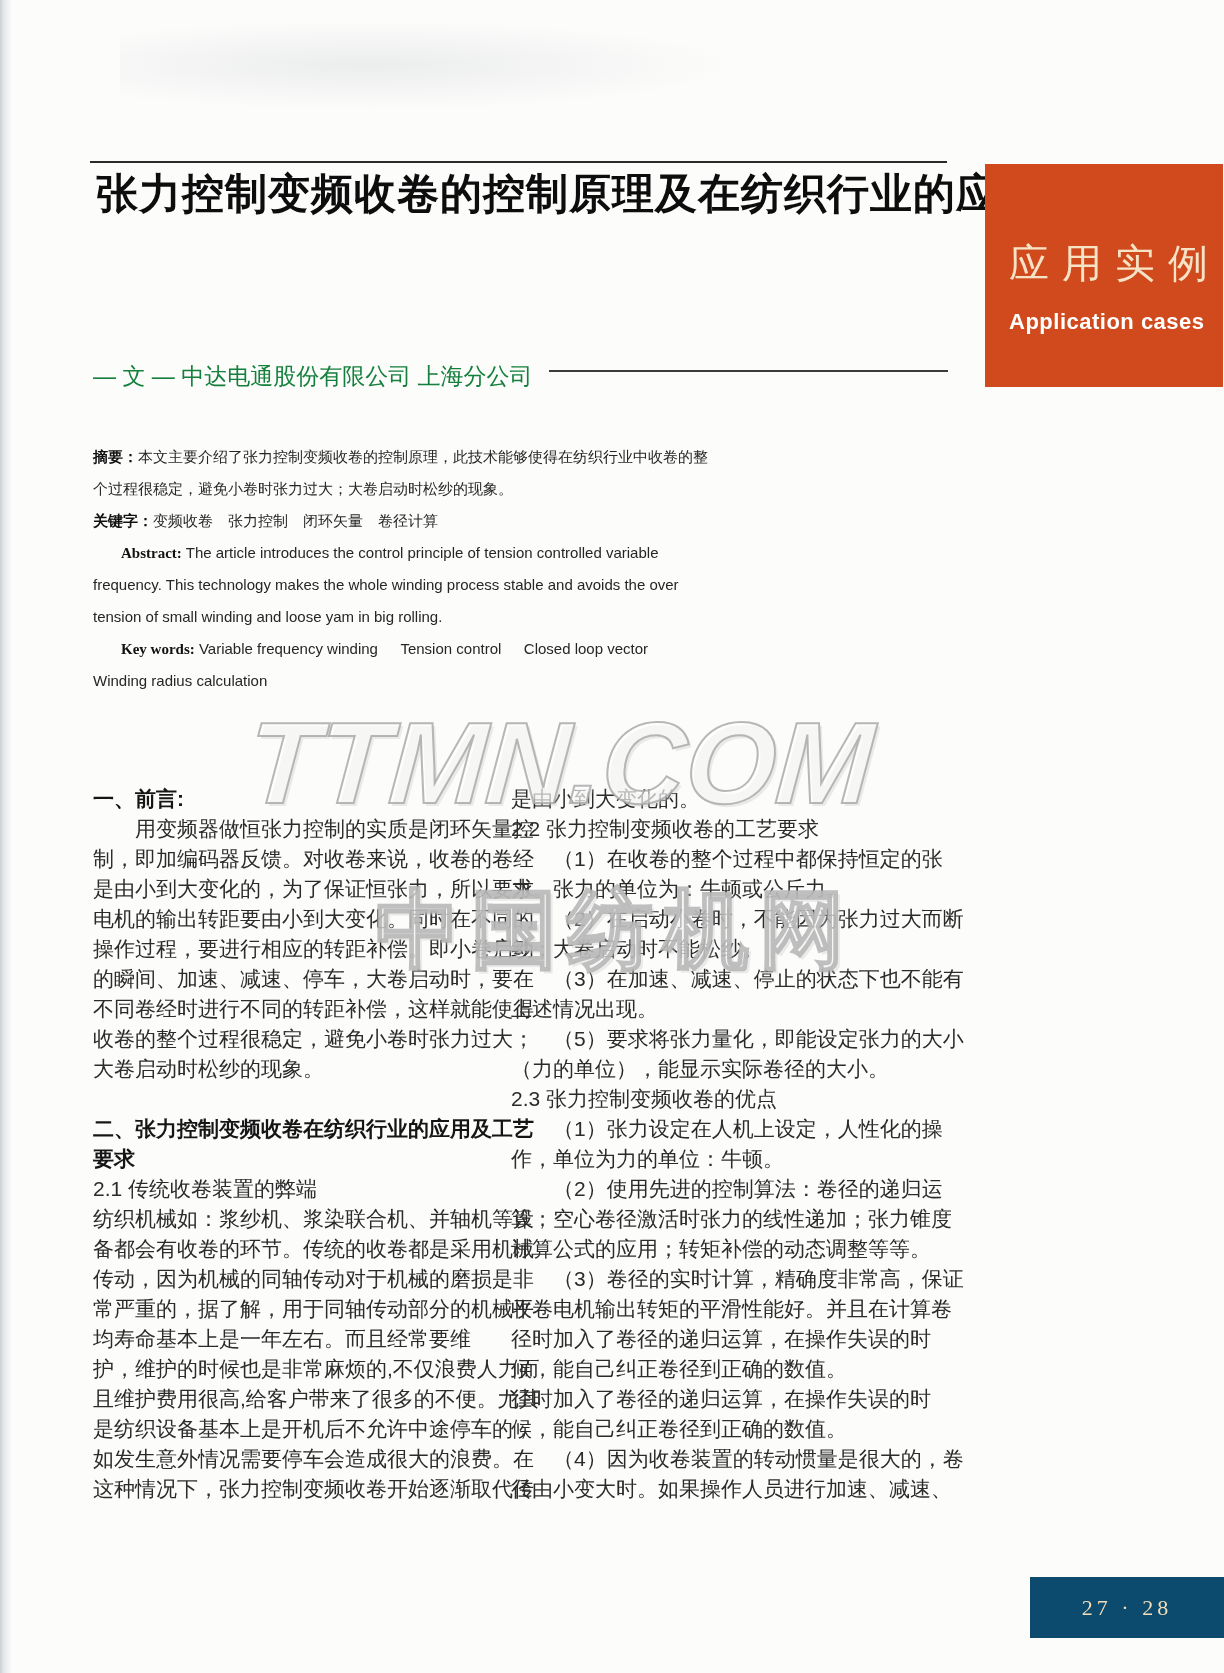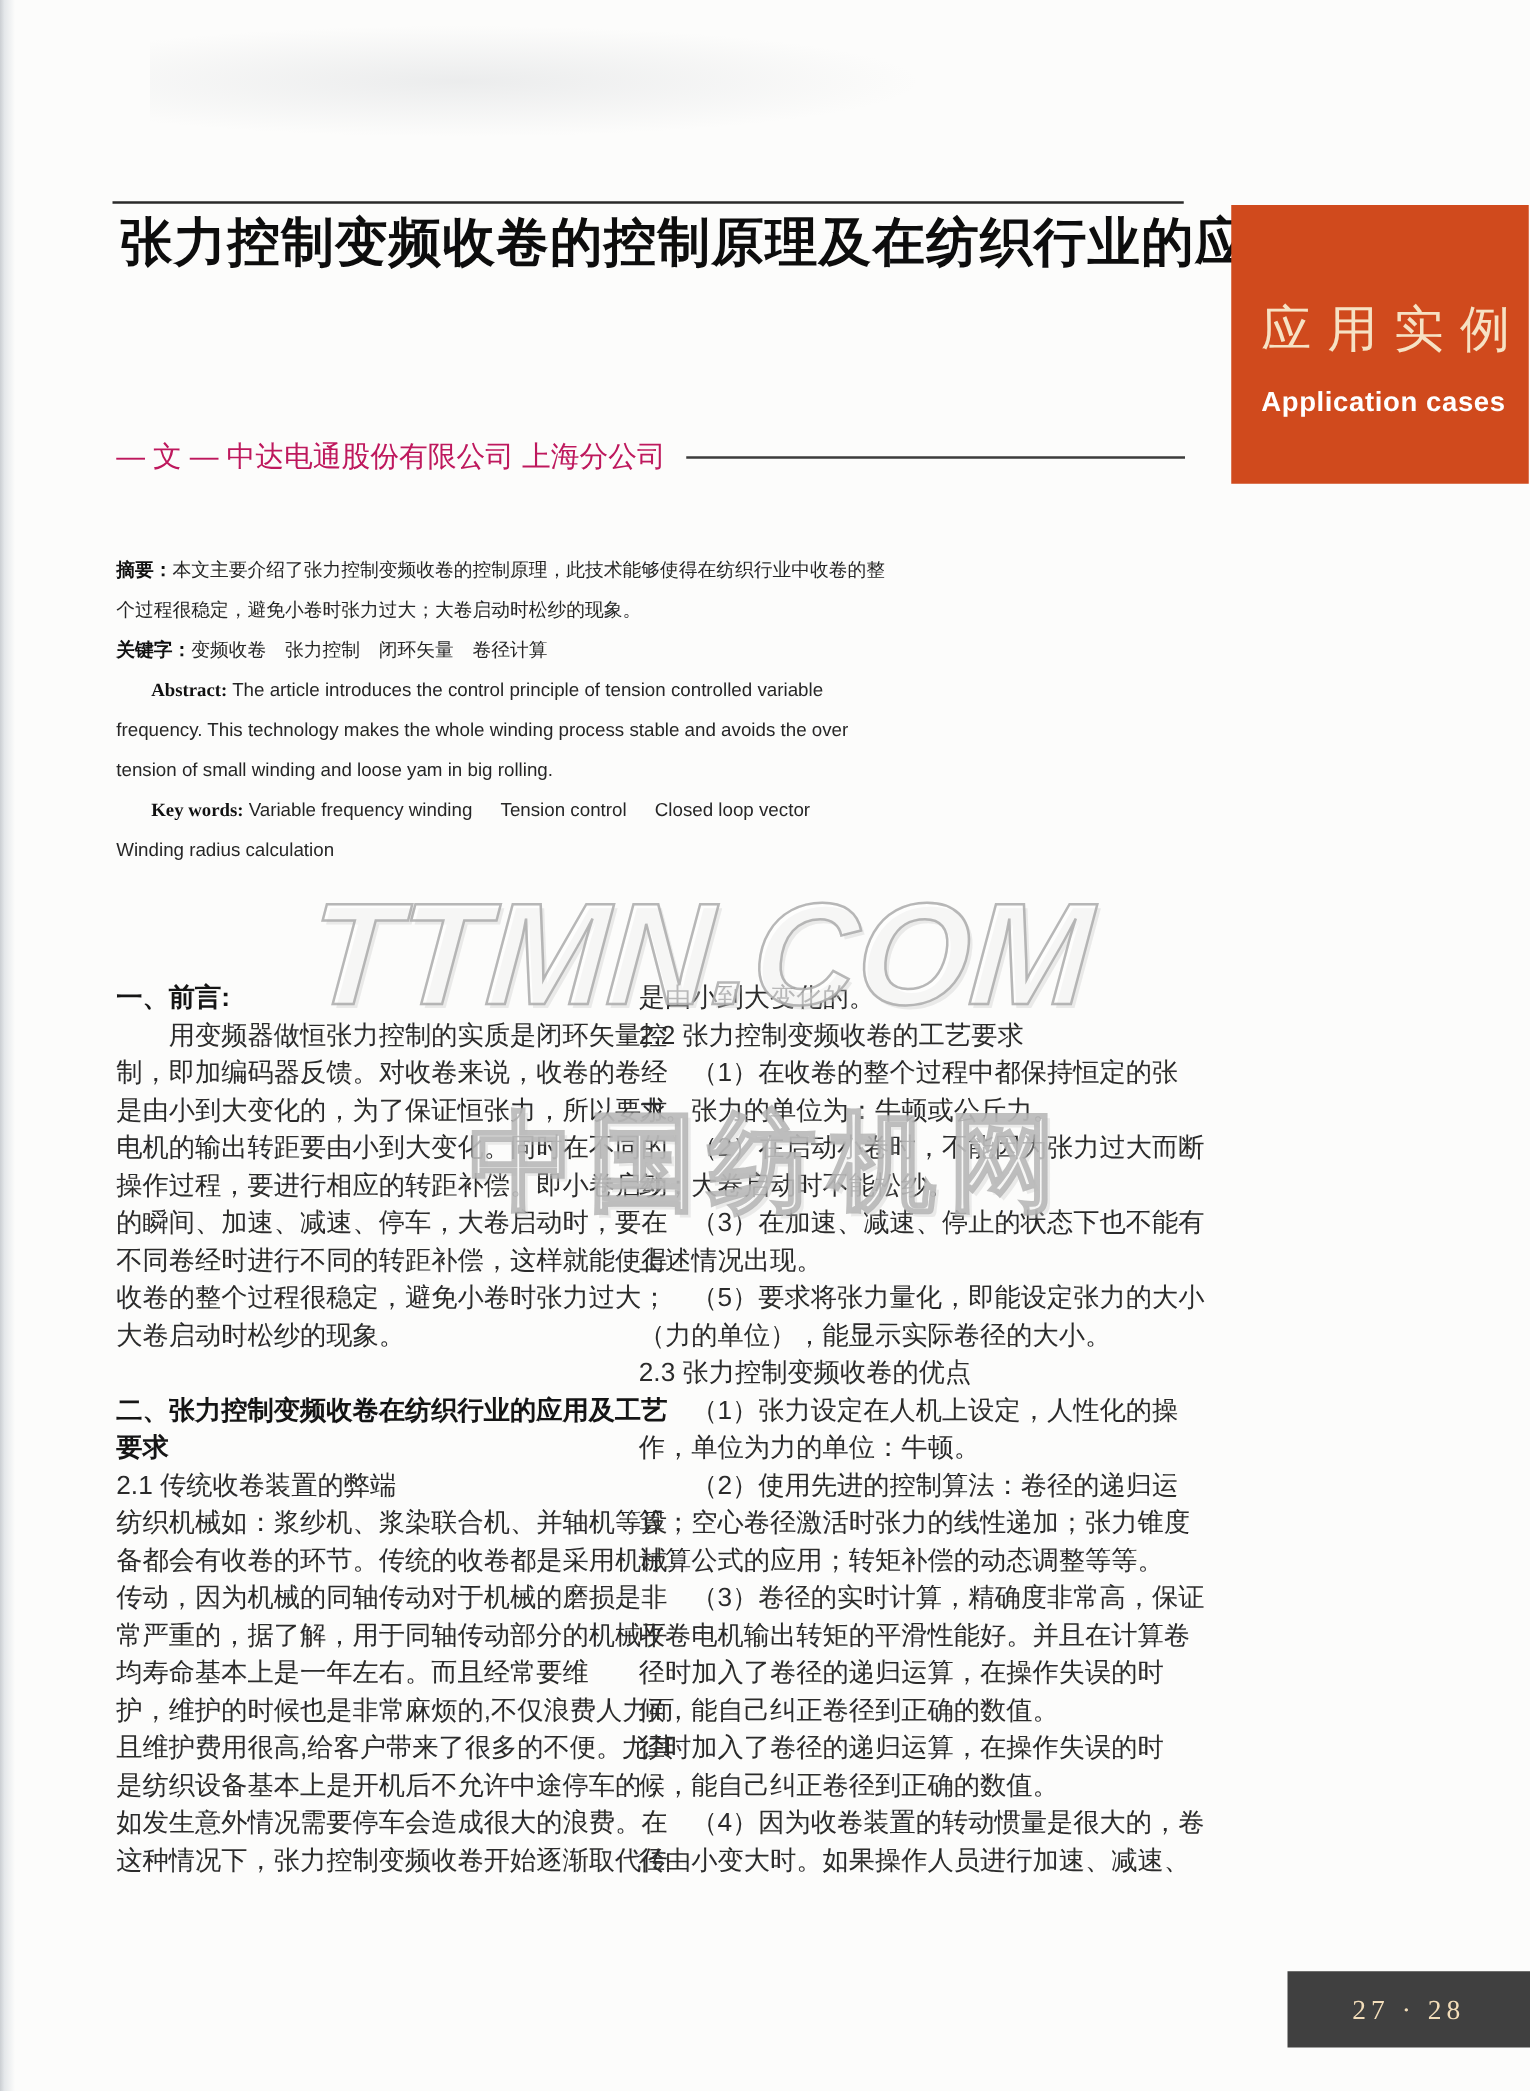--- a/index.html
+++ b/index.html
@@ -30,21 +30,21 @@
     white-space:nowrap;
   }
   .title-en{
     position:absolute;left:95px;top:236px;width:830px;
     font-size:30px;line-height:38px;color:#333;
   }
   .byline-row{
     position:absolute;left:93px;top:350px;width:855px;
     display:flex;align-items:center;
   }
-  .byline-text{font-size:23px;color:#be185d;white-space:nowrap;}
+  .byline-text{font-size:23px;color:#15803d;white-space:nowrap;margin-top:11px;}
   .byline-rule{flex:1;height:2px;background:#3c3c3c;margin-left:16px;}
   .badge{
     position:absolute;left:985px;top:164px;width:238px;height:223px;
     box-sizing:border-box;padding:72px 10px 0 24px;
   }
   .badge-zh{
     font-family:Liberation Sans, sans-serif;
     font-size:40px;letter-spacing:13px;white-space:nowrap;
   }
   .badge-en{
@@ -176,17 +176,17 @@
       <div class="ln">候，能自己纠正卷径到正确的数值。</div>
       <div class="ln">径时加入了卷径的递归运算，在操作失误的时</div>
       <div class="ln">候，能自己纠正卷径到正确的数值。</div>
       <div class="ln ind">（4）因为收卷装置的转动惯量是很大的，卷</div>
       <div class="ln">径由小变大时。如果操作人员进行加速、减速、</div>
     </div>
 
   <div class="wm wm-en">TTMN.COM</div>
   <div class="wm wm-zh">中国纺机网</div>
 
-  <div class="footer-badge" id="footer-badge" style="background: #404040; color: rgb(243, 221, 185);">
+  <div class="footer-badge" id="footer-badge" style="background: #0c4a6e; color: rgb(243, 221, 185);">
     <span>27 · 28</span>
   </div>
 
 </div>
 
 </body></html>

